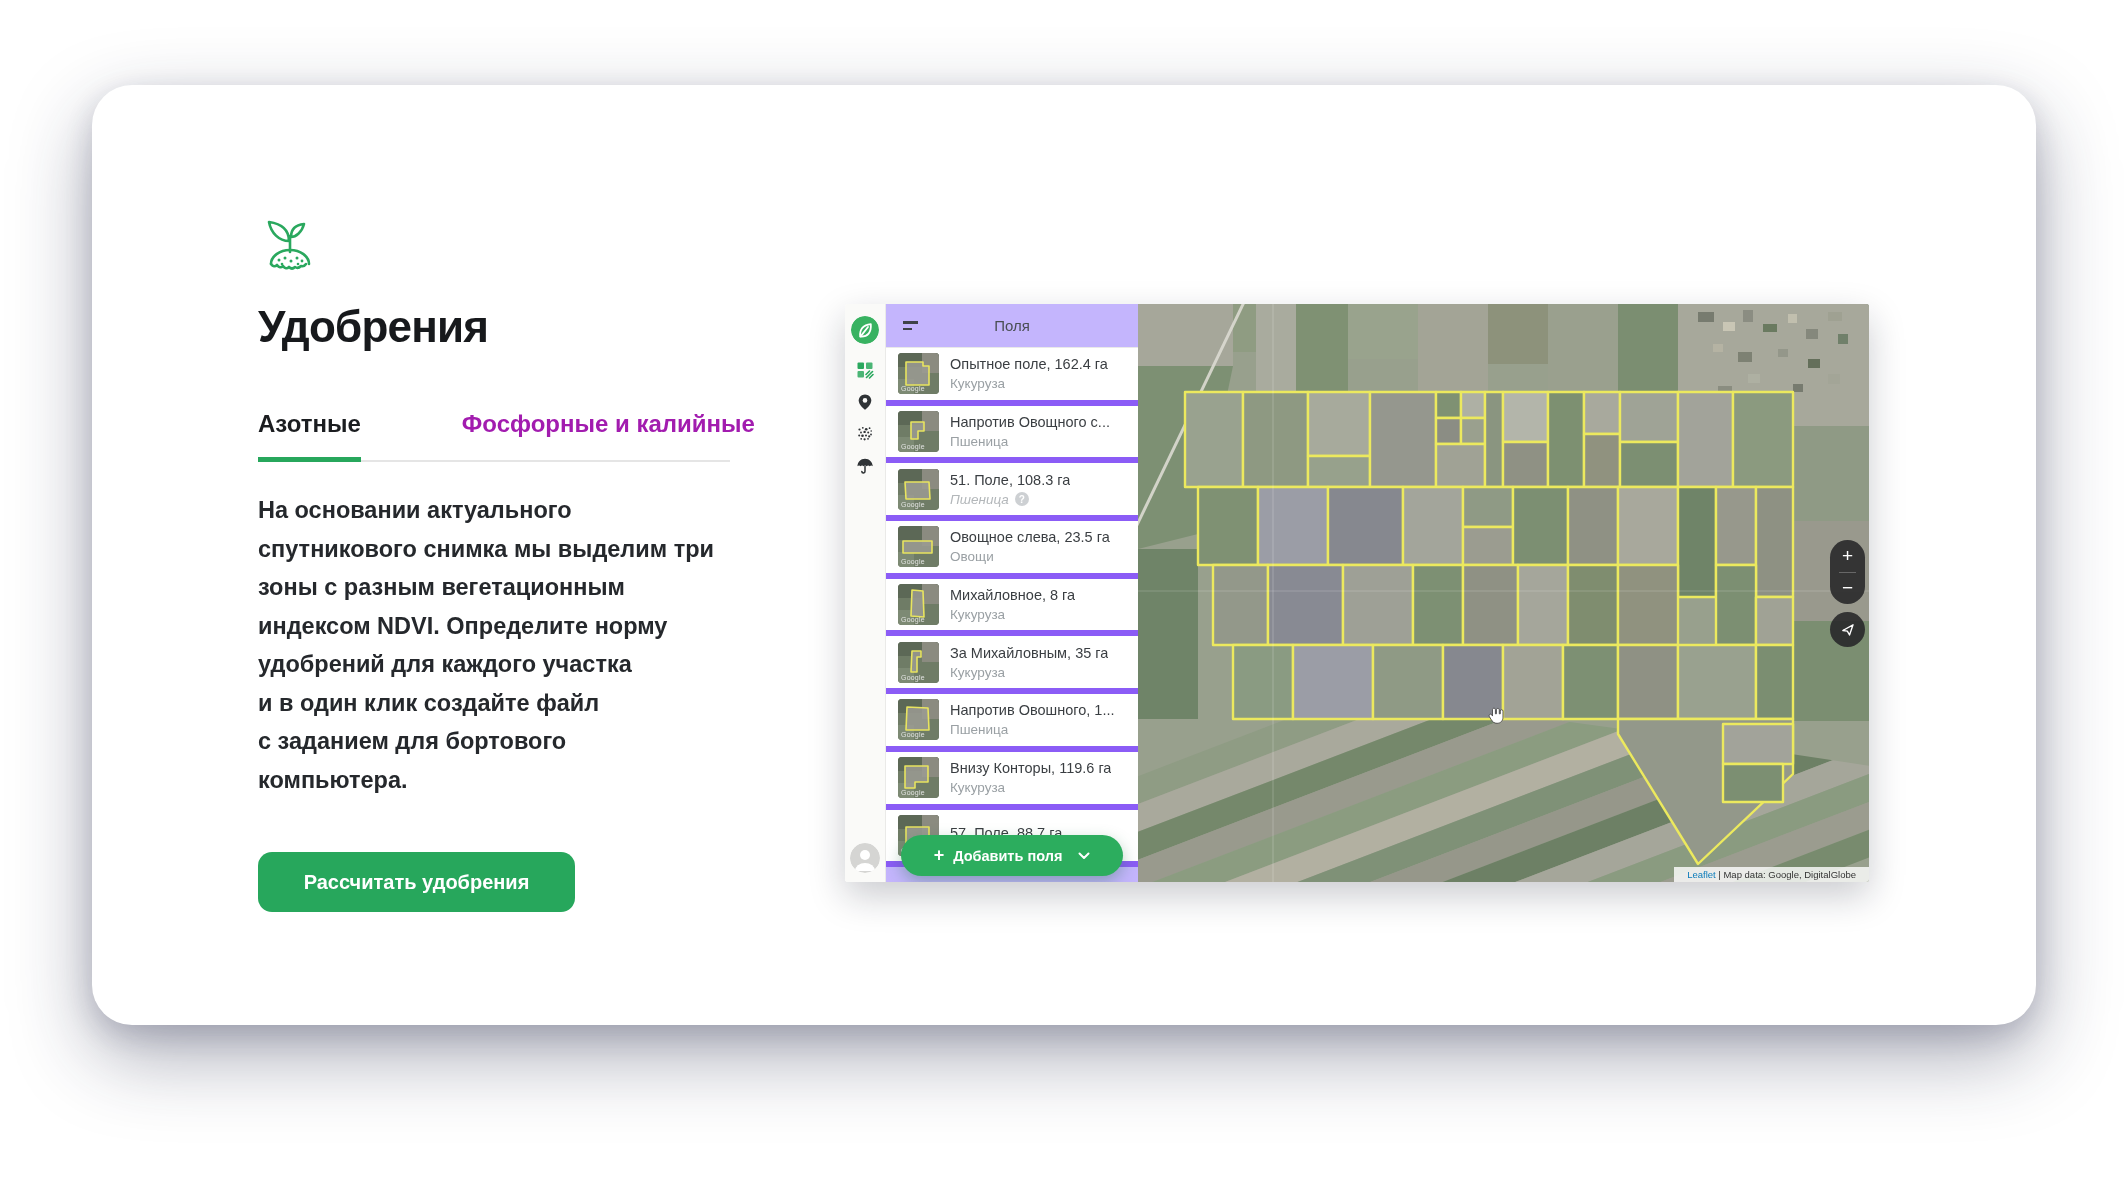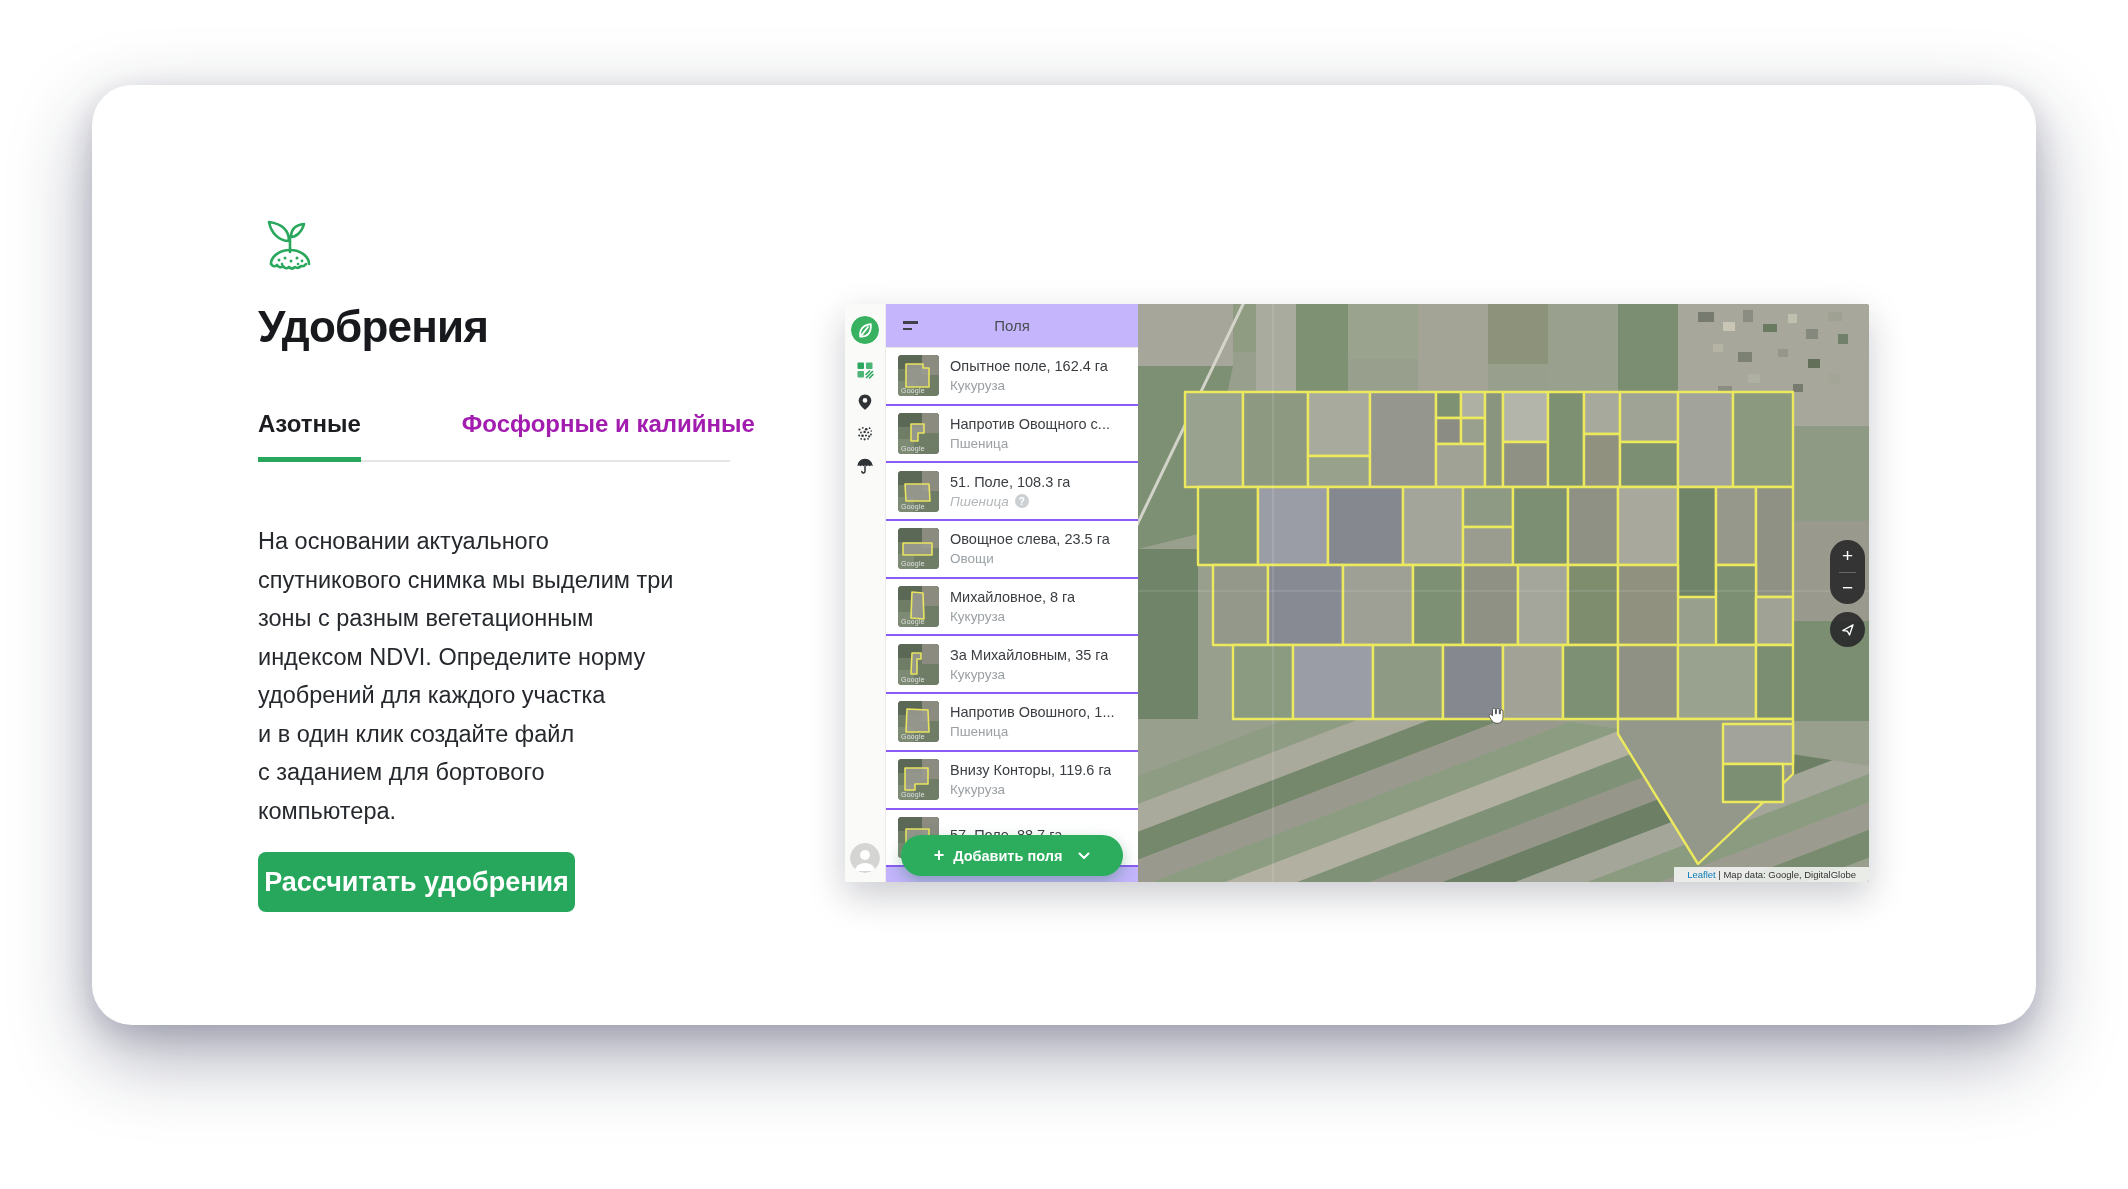--- a/index.html
+++ b/index.html
@@ -10,23 +10,23 @@
 
   
   .hero{position:absolute;left:166px;top:127px;width:486px;}
   .hero-title{margin-top:22px;font-size:44px;font-weight:bold;color:#17191c;letter-spacing:-.8px;}
   .tabs{display:flex;margin-top:58px;width:472px;border-bottom:2px solid #e5e5e5;gap:32px;}
   .tab{font-size:24px;font-weight:bold;color:#a21caf;padding-bottom:22px;position:relative;
        margin-right:69px;cursor:pointer;white-space:nowrap;}
   .tab:last-child{margin-right:0;}
   .tab.active{color:#1b1d20;}
   .tab.active::after{content:"";position:absolute;left:0;bottom:-2px;height:5px;width:100%;background:#27a75c;}
-  .hero-desc{margin-top:60px;font-size:23.5px;line-height:38.5px;color:#25282c;white-space:pre-line;}
-  .cta{position:absolute;left:166px;top:767px;width:317px;height:60px;border-radius:8px;background:#27a75c;
-       display:flex;align-items:center;justify-content:center;color:#fff;font-size:27px;font-weight:bold;cursor:pointer;}
+  .hero-desc{margin-top:29px;font-size:23.5px;line-height:38.5px;color:#25282c;white-space:pre-line;font-weight:bold;}
+  .cta{position:absolute;left:166px;top:767px;width:317px;height:60px;border-radius:14px;background:#27a75c;
+       display:flex;align-items:center;justify-content:center;color:#fff;font-size:20px;font-weight:bold;cursor:pointer;}
 
   
   .app{position:absolute;left:753px;top:219px;width:1024px;height:578px;display:flex;background:#fff;
        border-radius:3px;box-shadow:0 14px 36px rgba(20,24,40,.22);overflow:hidden;}
 
   
   .rail{width:40px;background:#fafaf8;border-right:1px solid #eaeae8;position:relative;
         display:flex;flex-direction:column;align-items:center;flex-shrink:0;}
   .logo{width:28px;height:28px;margin-top:12px;border-radius:50%;}
   .rail-icon{width:18px;height:18px;margin-top:14px;display:flex;align-items:center;justify-content:center;cursor:pointer;}
@@ -34,21 +34,21 @@
   .avatar{position:absolute;bottom:9px;left:5px;width:30px;height:30px;border-radius:50%;overflow:hidden;cursor:pointer;}
 
   
   .panel{width:252px;background:#c4b5fd;position:relative;display:flex;flex-direction:column;flex-shrink:0;}
   .panel-header{height:43px;border-bottom:1px solid #e9e9e9;display:flex;align-items:center;position:relative;flex-shrink:0;}
   .sort-icon{position:absolute;left:17px;cursor:pointer;}
   .sort-icon .b1{width:15px;height:2.4px;background:#3f4348;}
   .sort-icon .b2{width:9px;height:2.4px;background:#3f4348;margin-top:4px;}
   .panel-title{flex:1;text-align:center;font-size:15px;color:#4a4f54;}
   .rows{flex:1;overflow:hidden;}
-  .row{height:57.7px;box-sizing:border-box;border-bottom:2px solid #8b5cf6;display:flex;align-items:center;
+  .row{height:57.7px;box-sizing:border-box;border-bottom:6px solid #8b5cf6;display:flex;align-items:center;
        padding:0 8px 0 12px;cursor:pointer;background:#fff;}
   .thumb{width:41px;height:41px;border-radius:4px;margin-right:11px;position:relative;overflow:hidden;
          background:#6f7c66;flex-shrink:0;}
   .thumb svg{display:block;}
   .thumb .wm{position:absolute;left:3px;bottom:2px;font-size:7px;color:#efefef;opacity:.9;letter-spacing:.2px;}
   .row-text{min-width:0;}
   .row-name{font-size:14.5px;color:#3a3e42;margin-bottom:4px;white-space:nowrap;overflow:hidden;}
   .row-crop{font-size:13.5px;color:#9aa0a4;white-space:nowrap;display:flex;align-items:center;}
   .row-crop.italic{font-style:italic;color:#b3b7ba;}
   .help-badge{display:inline-flex;align-items:center;justify-content:center;width:14px;height:14px;margin-left:6px;

